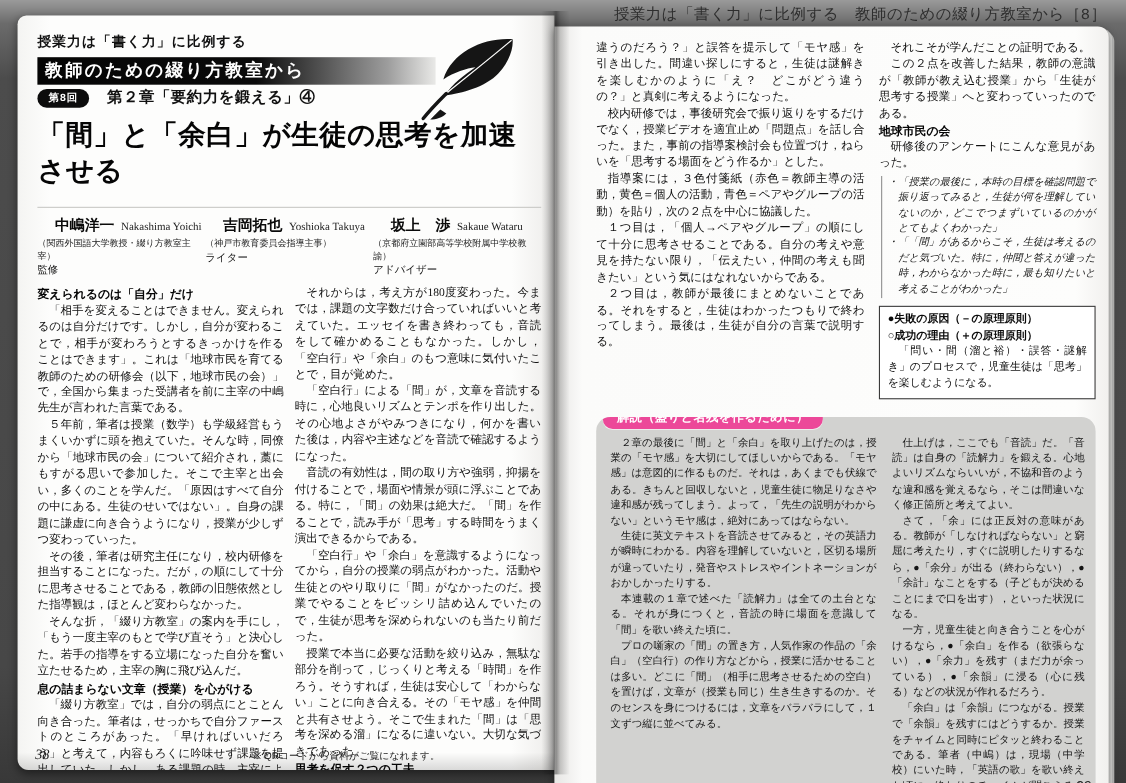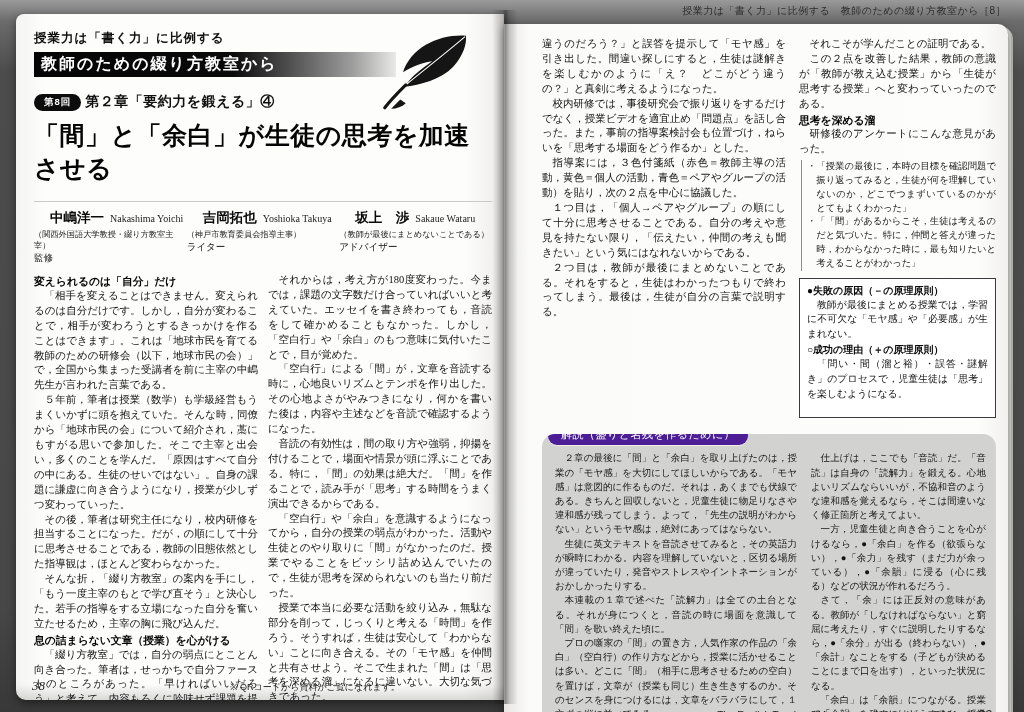--- a/index.html
+++ b/index.html
@@ -4,22 +4,22 @@
 <style>
   html,body{margin:0;padding:0;}
   body{
     width:1024px;height:712px;overflow:hidden;position:relative;
     background:linear-gradient(180deg,#9a9a9a 0%,#6b6b6b 3%,#4c4c4c 10%,#474747 85%,#383838 100%);
     font-family:"Liberation Serif",serif;
     -webkit-font-smoothing:antialiased;
   }
   .runhead{
     position:absolute;top:4px;right:18px;
-    font-family:Liberation Sans, sans-serif;
-    font-size:10px;color:#2e2e2e;letter-spacing:.5px;
+    font-family:Liberation Mono, monospace;
+    font-size:14px;color:#2e2e2e;letter-spacing:.5px;
   }
   
   .page{position:absolute;background:#fcfcfb;overflow:hidden;}
   .page-left{
     left:16px;top:14px;width:488px;height:686px;
     border-radius:8px 0 0 10px;
     box-shadow:0 3px 8px rgba(0,0,0,.45);
     padding:4px;box-sizing:border-box;
     background:linear-gradient(90deg,#f4f4f2 0%,#fdfdfc 6%,#fdfdfc 92%,#eceBe9 100%);
   }
@@ -46,21 +46,21 @@
     font-family:"Liberation Sans",sans-serif;font-weight:bold;
     font-size:12.5px;color:#111;letter-spacing:1px;
   }
   .banner{
     margin-top:5px;height:25px;width:362px;
     background:linear-gradient(90deg,#050505 0%,#0a0a0a 55%,#9d9d9d 88%,#e9e9e7 100%);
     color:#fff;display:flex;align-items:center;
     font-weight:bold;font-size:16px;letter-spacing:2px;
     padding-left:7px;box-sizing:border-box;
   }
-  .badge-row{margin-top:16px;display:flex;align-items:center;gap:4px;}
+  .badge-row{margin-top:3px;display:flex;align-items:center;gap:16px;}
   .badge{
     background:#0c0c0c;color:#fff;border-radius:9px;
     font-family:"Liberation Sans",sans-serif;font-weight:bold;
     font-size:9.5px;padding:2px 10px;letter-spacing:1px;
   }
   .chapter{
     font-family:"Liberation Sans",sans-serif;font-weight:bold;
     font-size:14px;color:#111;letter-spacing:.5px;
   }
   .main-title{
@@ -104,48 +104,48 @@
     font-family:"Liberation Sans",sans-serif;font-size:10px;color:#222;
   }
   .footer-right .pageno{margin-left:6px;}
   
   .rp-inner{padding:13px 12px 0 38px;position:relative;box-sizing:border-box;height:100%;}
   .rp-upper{display:flex;gap:13px;}
   .rp-c1{width:244px;flex:none;}
   .rp-c2{flex:1;min-width:0;}
   .voice-head{margin-top:1px;}
   .quotes{
-    border-left:1px solid #8f8f8f;padding-left:5px;margin:3px 0 5px 2px;
+    border-left:1px solid #8f8f8f;padding-left:5px;margin:3px 0 5px 2px;font-style:italic;
   }
   .quote{
     margin:0;font-size:9.3px;line-height:13.8px;color:#151515;
     text-align:justify;padding-left:1em;text-indent:-1em;
   }
   .pbox{
     border:1px solid #3a3a3a;background:#fff;
-    padding:4px 7px 16px 7px;margin-top:7px;
+    padding:4px 7px 5px 7px;margin-top:7px;
   }
   .pbox .pt{
     margin:0;font-family:"Liberation Sans",sans-serif;font-weight:bold;
     font-size:10px;line-height:15px;color:#0a0a0a;
   }
   .pbox .pb{
     margin:0;font-size:9.9px;line-height:14.8px;color:#101010;
     text-align:justify;text-indent:1em;
   }
   
   .kbox{
     margin-top:16px;position:relative;border-radius:13px;background:#d2d2d0;
     padding:17px 10px 6px 13px;display:flex;gap:14px;height:356px;
     overflow:hidden;box-sizing:content-box;
   }
   .kpill{
-    position:absolute;top:-9px;left:6px;background:#4c1d95;color:#fff;
+    position:absolute;top:-9px;left:6px;background:#ec4899;color:#fff;
     border-radius:9px;padding:2px 13px 3px 13px;
-    font-family:"Liberation Sans",sans-serif;font-weight:normal;font-size:11px;
+    font-family:"Liberation Sans",sans-serif;font-weight:bold;font-size:11px;
     letter-spacing:.5px;box-shadow:0 1px 0 rgba(255,255,255,.6);
   }
   .kcol1{width:242px;flex:none;}
   .kcol2{flex:1;min-width:0;}
   .kp{
     margin:0;font-size:9.5px;line-height:14.2px;color:#141414;
     text-align:justify;text-indent:1em;
   }
 </style>
 </head>
@@ -188,21 +188,21 @@
           <span class="romaji">Yoshioka Takuya</span>
         </div>
         <div class="aff">（神戸市教育委員会指導主事）</div>
         <div class="role">ライター</div>
       </div>
       <div class="author">
         <div class="nm">
           <span class="jp">坂上　渉</span>
           <span class="romaji">Sakaue Wataru</span>
         </div>
-        <div class="aff">（教師が最後にまとめないことである）</div>
+        <div class="aff">（京都府立園部高等学校附属中学校教諭）</div>
         <div class="role">アドバイザー</div>
       </div>
     </div>
 
     <div class="body-cols">
       <div class="bcol">
         <p class="bh">変えられるのは「自分」だけ</p>
         <p class="bp">「相手を変えることはできません。変えられるのは自分だけです。しかし，自分が変わることで，相手が変わろうとするきっかけを作ることはできます」。これは「地球市民を育てる教師のための研修会（以下，地球市民の会）」で，全国から集まった受講者を前に主宰の中嶋先生が言われた言葉である。</p>
         <p class="bp">５年前，筆者は授業（数学）も学級経営もうまくいかずに頭を抱えていた。そんな時，同僚から「地球市民の会」について紹介され，藁にもすがる思いで参加した。そこで主宰と出会い，多くのことを学んだ。「原因はすべて自分の中にある。生徒のせいではない」。自身の課題に謙虚に向き合うようになり，授業が少しずつ変わっていった。</p>
         <p class="bp">その後，筆者は研究主任になり，校内研修を担当することになった。だが，の順にして十分に思考させることである，教師の旧態依然とした指導観は，ほとんど変わらなかった。</p>
@@ -235,48 +235,47 @@
       <div class="rp-c1">
         <p class="bp noindent">違うのだろう？」と誤答を提示して「モヤ感」を引き出した。間違い探しにすると，生徒は謎解きを楽しむかのように「え？　どこがどう違うの？」と真剣に考えるようになった。</p>
         <p class="bp">校内研修では，事後研究会で振り返りをするだけでなく，授業ビデオを適宜止め「問題点」を話し合った。また，事前の指導案検討会も位置づけ，ねらいを「思考する場面をどう作るか」とした。</p>
         <p class="bp">指導案には，３色付箋紙（赤色＝教師主導の活動，黄色＝個人の活動，青色＝ペアやグループの活動）を貼り，次の２点を中心に協議した。</p>
         <p class="bp">１つ目は，「個人→ペアやグループ」の順にして十分に思考させることである。自分の考えや意見を持たない限り，「伝えたい，仲間の考えも聞きたい」という気にはなれないからである。</p>
         <p class="bp">２つ目は，教師が最後にまとめないことである。それをすると，生徒はわかったつもりで終わってしまう。最後は，生徒が自分の言葉で説明する。</p>
       </div>
       <div class="rp-c2">
         <p class="bp">それこそが学んだことの証明である。</p>
         <p class="bp">この２点を改善した結果，教師の意識が「教師が教え込む授業」から「生徒が思考する授業」へと変わっていったのである。</p>
-        <p class="bh voice-head">思考を深める溜</p>
+        <p class="bh voice-head">地球市民の会</p>
         <p class="bp">研修後のアンケートにこんな意見があった。</p>
         <div class="quotes">
           <p class="quote">・「授業の最後に，本時の目標を確認問題で振り返ってみると，生徒が何を理解していないのか，どこでつまずいているのかがとてもよくわかった」</p>
           <p class="quote">・「「間」があるからこそ，生徒は考えるのだと気づいた。特に，仲間と答えが違った時，わからなかった時に，最も知りたいと考えることがわかった」</p>
         </div>
         <div class="pbox">
           <p class="pt">●失敗の原因（－の原理原則）</p>
-          <p class="pb">教師が最後にまとめる授業では，学習に不可欠な「モヤ感」や「必要感」が生まれない。</p>
           <p class="pt">○成功の理由（＋の原理原則）</p>
           <p class="pb">「問い・間（溜と裕）・誤答・謎解き」のプロセスで，児童生徒は「思考」を楽しむようになる。</p>
         </div>
       </div>
     </div>
 
     <div class="kbox">
       <span class="kpill">解説（盛りと名残を作るために）</span>
       <div class="kcol1">
         <p class="kp">２章の最後に「間」と「余白」を取り上げたのは，授業の「モヤ感」を大切にしてほしいからである。「モヤ感」は意図的に作るものだ。それは，あくまでも伏線である。きちんと回収しないと，児童生徒に物足りなさや違和感が残ってしまう。よって，「先生の説明がわからない」というモヤ感は，絶対にあってはならない。</p>
         <p class="kp">生徒に英文テキストを音読させてみると，その英語力が瞬時にわかる。内容を理解していないと，区切る場所が違っていたり，発音やストレスやイントネーションがおかしかったりする。</p>
         <p class="kp">本連載の１章で述べた「読解力」は全ての土台となる。それが身につくと，音読の時に場面を意識して「間」を歌い終えた頃に。</p>
         <p class="kp">プロの噺家の「間」の置き方，人気作家の作品の「余白」（空白行）の作り方などから，授業に活かせることは多い。どこに「間」（相手に思考させるための空白）を置けば，文章が（授業も同じ）生き生きするのか。そのセンスを身につけるには，文章をバラバラにして，１文ずつ縦に並べてみる。</p>
 
       </div>
       <div class="kcol2">
         <p class="kp">仕上げは，ここでも「音読」だ。「音読」は自身の「読解力」を鍛える。心地よいリズムならいいが，不協和音のような違和感を覚えるなら，そこは間違いなく修正箇所と考えてよい。</p>
+        <p class="kp">さて，「余」には正反対の意味がある。教師が「しなければならない」と窮屈に考えたり，すぐに説明したりするなら，●「余分」が出る（終わらない），●「余計」なことをする（子どもが決めることにまで口を出す），といった状況になる。</p>
         <p class="kp">一方，児童生徒と向き合うことを心がけるなら，●「余白」を作る（欲張らない），●「余力」を残す（まだ力が余っている），●「余韻」に浸る（心に残る）などの状況が作れるだろう。</p>
-        <p class="kp">さて，「余」には正反対の意味がある。教師が「しなければならない」と窮屈に考えたり，すぐに説明したりするなら，●「余分」が出る（終わらない），●「余計」なことをする（子どもが決めることにまで口を出す），といった状況になる。</p>
         <p class="kp">「余白」は「余韻」につながる。授業で「余韻」を残すにはどうするか。授業をチャイムと同時にピタッと終わることである。筆者（中嶋）は，現場（中学校）にいた時，「英語の歌」を歌い終えた頃に，終わりのチャイムが聞こえるようにした。</p>
 
       </div>
     </div>
   </div>
 
   <div class="footer-right">
     <span>The English Teachers’ Magazine</span>
     <span>November</span>
     <span>2021</span>

